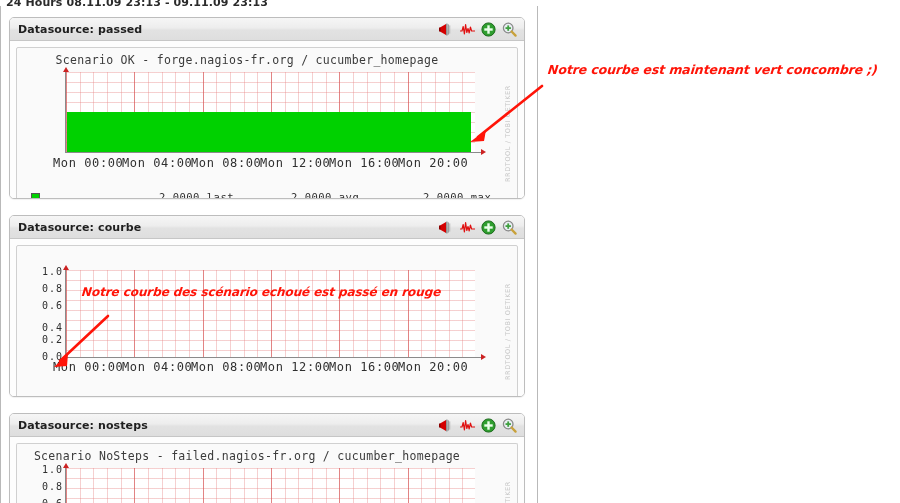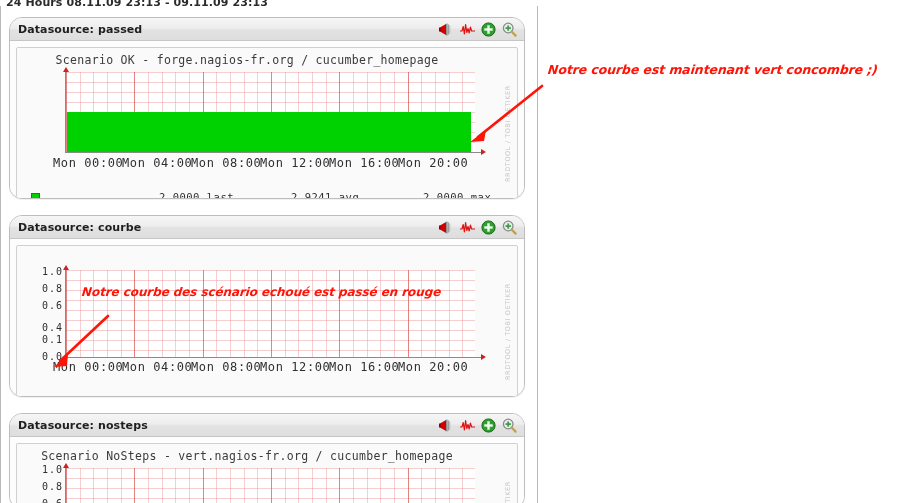--- a/index.html
+++ b/index.html
@@ -36,21 +36,21 @@
     border-right: 1px solid #b9b9b9;
     background: #ffffff;
   }
 
   
   .panel {
     position: absolute;
     left: 8px;
     width: 516px;
     border: 1px solid #bdbdbd;
-    border-radius: 13px;
+    border-radius: 5px;
     background: #fdfdfd;
     box-shadow: 0 1px 1px rgba(0,0,0,0.06);
     overflow: hidden;
   }
   .panel-1 { top: 11px;  height: 182px; }
   .panel-2 { top: 209px; height: 182px; }
   .panel-3 { top: 407px; height: 96px;  }
 
   .panel-header {
     height: 23px;
@@ -292,21 +292,21 @@
         <div class="xtick" style="left:105px; top:108px">Mon 04:00</div>
         <div class="xtick" style="left:174px; top:108px">Mon 08:00</div>
         <div class="xtick" style="left:243px; top:108px">Mon 12:00</div>
         <div class="xtick" style="left:312px; top:108px">Mon 16:00</div>
         <div class="xtick" style="left:381px; top:108px">Mon 20:00</div>
 
         <div class="legend" style="top:123px">
           <span class="legend-swatch" style="background:#00d100"></span>
           <span class="legend-name">passed</span>
           <span class="legend-val">2.0000 last</span>
-          <span class="legend-val">2.9241 avg</span>
+          <span class="legend-val">2.0000 avg</span>
           <span class="legend-val">2.0000 max</span>
         </div>
       </div>
     </div>
   </div>
 
   <div class="panel panel-2">
     <div class="panel-header">
       <span class="panel-title">Datasource: courbe</span>
       <span class="header-icons">
@@ -344,21 +344,21 @@
 
     <div class="panel-body">
       <div class="rrd">
         <div class="watermark">RRDTOOL / TOBI OETIKER</div>
 
         <div class="ytick-wrap">
           <div class="ytick" style="top:20px">1.0</div>
           <div class="ytick" style="top:37px">0.8</div>
           <div class="ytick" style="top:54px">0.6</div>
           <div class="ytick" style="top:76px">0.4</div>
-          <div class="ytick" style="top:88px">0.1</div>
+          <div class="ytick" style="top:88px">0.2</div>
           <div class="ytick" style="top:105px">0.0</div>
         </div>
 
         <div class="plot plot-2 major" style="top:24px;height:87px"></div>
 
         <div class="axis-x" style="top:111px"></div>
         <div class="arrow-r" style="left:464px; top:108px"></div>
         <div class="arrow-u" style="left:46px;  top:19px"></div>
 
         <div class="xtick" style="left:36px;  top:114px">Mon 00:00</div>
@@ -403,21 +403,21 @@
             <line x1="10.6" y1="10.5" x2="14.6" y2="14.6" stroke="#c8a13a" stroke-width="2.3" stroke-linecap="round"></line>
             <rect x="6.3" y="4.4" width="1.8" height="5.4" fill="#3fa03f"></rect>
             <rect x="4.5" y="6.2" width="5.4" height="1.8" fill="#3fa03f"></rect>
           </svg>
         </span>
       </span>
     </div>
 
     <div class="panel-body">
       <div class="rrd">
-        <div class="rrd-title">Scenario NoSteps - vert.nagios-fr.org / cucumber_homepage</div>
+        <div class="rrd-title">Scenario NoSteps - failed.nagios-fr.org / cucumber_homepage</div>
         <div class="watermark">RRDTOOL / TOBI OETIKER</div>
 
         <div class="ytick-wrap">
           <div class="ytick" style="top:20px">1.0</div>
           <div class="ytick" style="top:37px">0.8</div>
           <div class="ytick" style="top:54px">0.6</div>
         </div>
 
         <div class="plot plot-3 major" style="top:24px;height:39px"></div>
 

